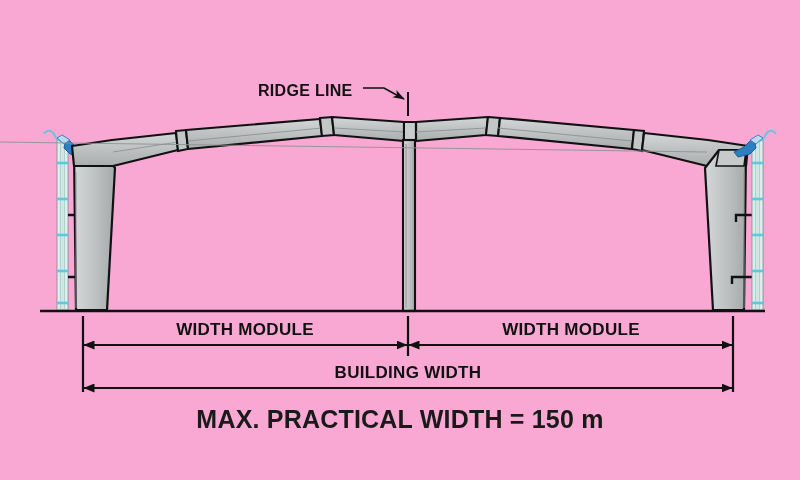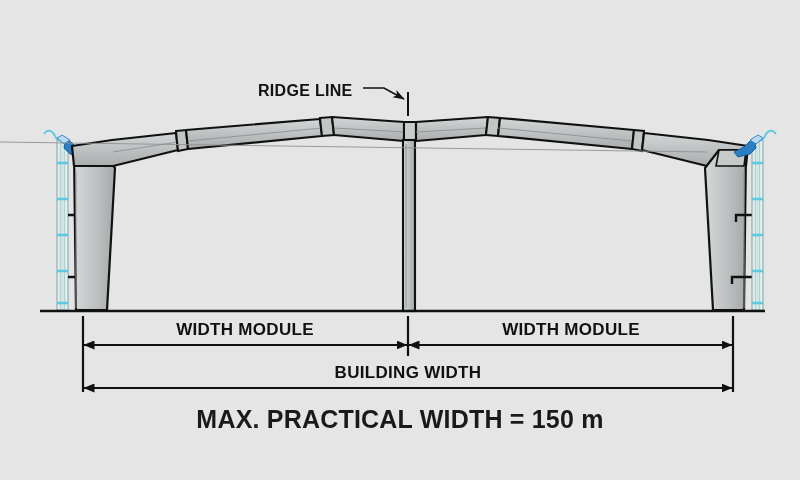--- a/index.html
+++ b/index.html
@@ -11,21 +11,21 @@
     width: 800px;
     height: 480px;
     overflow: hidden;
     font-family: "Liberation Sans", sans-serif;
     color: #1a1a1a;
   }
   #diagram-root {
     position: relative;
     width: 800px;
     height: 480px;
-    background: #e5e5e5;
+    background: #f9a8d4;
   }
   svg.diagram-canvas {
     position: absolute;
     left: 0;
     top: 0;
     width: 800px;
     height: 480px;
     display: block;
   }
   text.dim-label {

